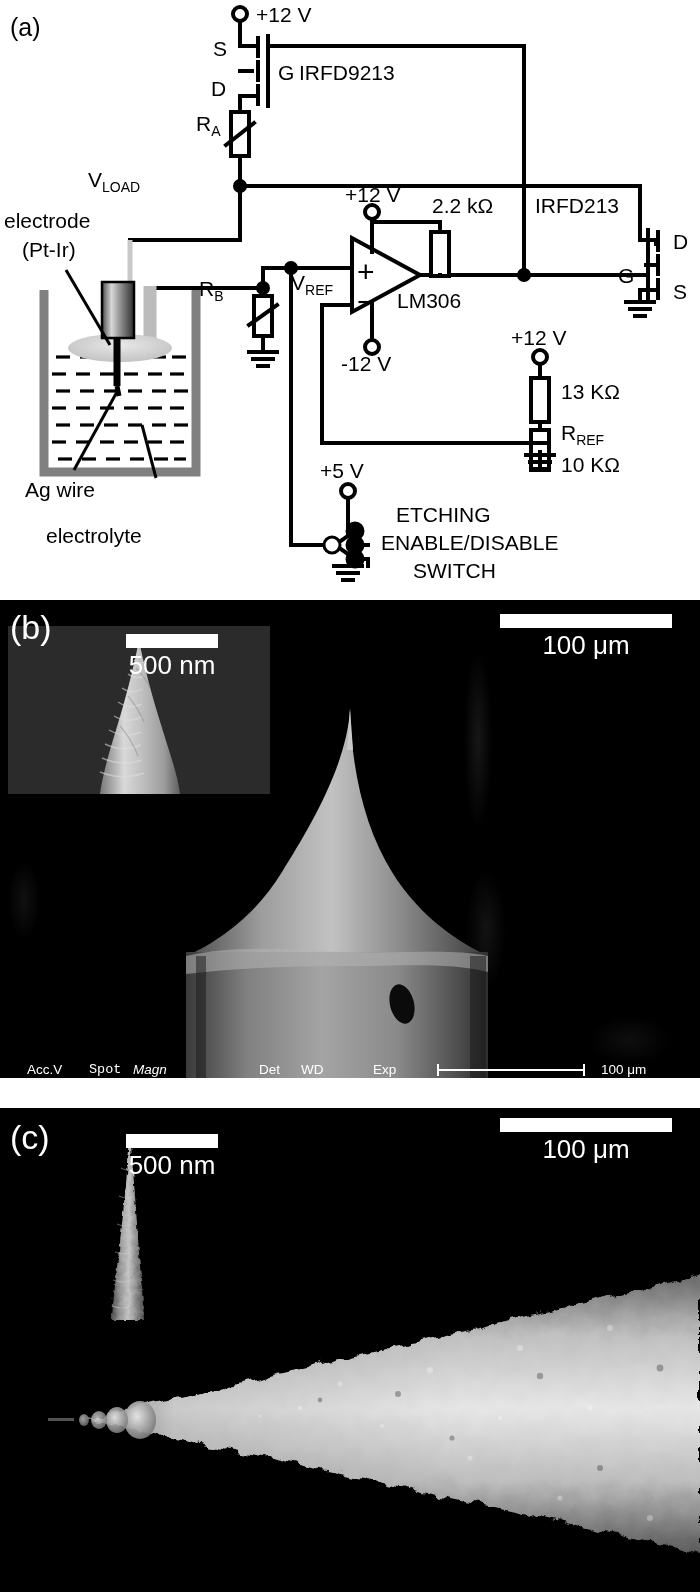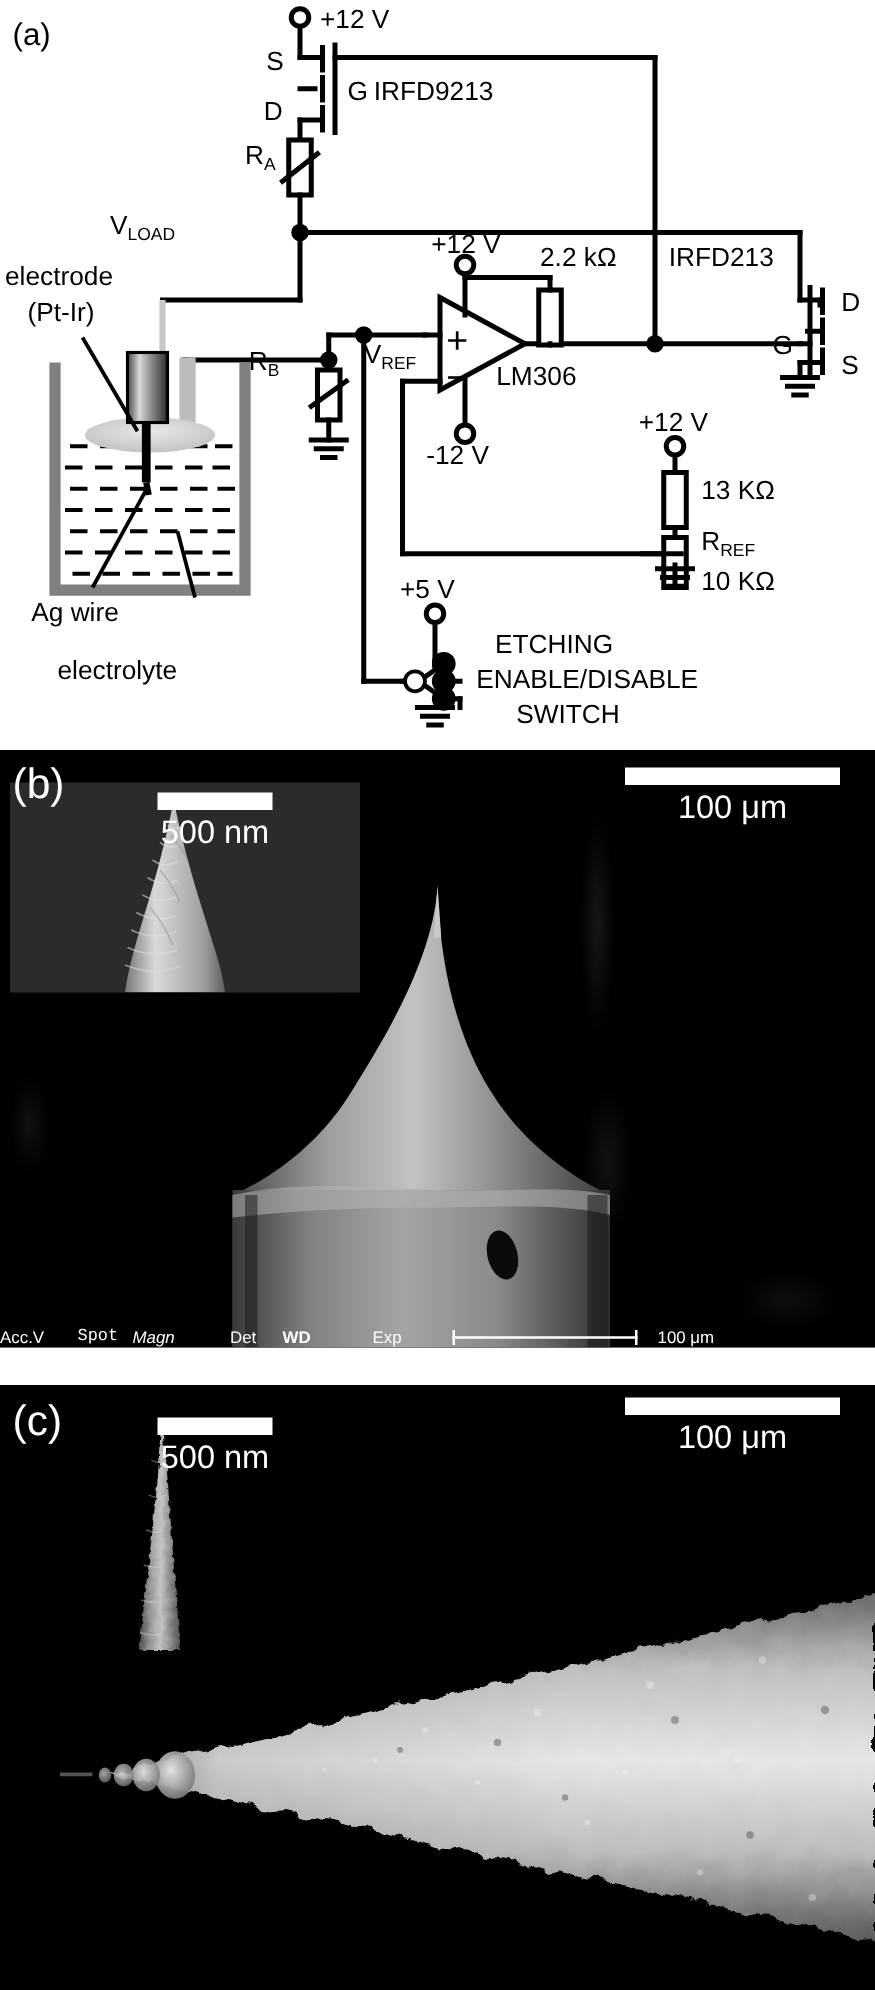--- a/index.html
+++ b/index.html
@@ -34,41 +34,41 @@
   }
   #panel-b .panel-letter{left:10px;top:8px;}
   #panel-c .panel-letter{left:10px;top:10px;}
 
   .scalebar-group{position:absolute;z-index:6;text-align:center;}
   .scalebar-bar{background:#fff;height:14px;margin:0 auto 2px auto;}
   .scalebar-text{color:#fff;font-size:26px;line-height:30px;
     font-family:"Liberation Sans","DejaVu Sans",sans-serif;white-space:nowrap;}
 
   
-  .inset{position:absolute;z-index:4;overflow:hidden;padding-left:18px;}
+  .inset{position:absolute;z-index:4;overflow:hidden;}
   #inset-b{left:8px;top:26px;width:262px;height:168px;background:#2b2b2b;}
   #inset-c{left:8px;top:20px;width:262px;height:200px;background:#000;}
 
   .inset .scalebar-group{z-index:7;}
 
   
   #sem-databar{
     position:absolute;left:0;bottom:0;width:700px;z-index:7;
     color:#fff;pointer-events:none;
   }
   #sem-databar .row{
     display:flex;align-items:center;font-size:13.5px;line-height:17px;
     font-family:"Liberation Sans","DejaVu Sans",sans-serif;white-space:nowrap;
   }
   #sem-databar .row .c{display:inline-block;}
-  .db-accv{width:62px;}
+  .db-accv{width:62px;margin-left:27px;}
   .db-spot{width:44px;font-family:Liberation Mono, monospace;}
   .db-magn{width:78px;font-style:italic;}
-  .db-det{width:42px;}
-  .db-wd{width:48px;font-weight:bold;}
+  .db-det{width:42px;margin-left:48px;}
+  .db-wd{width:48px;}
   .db-exp{width:60px;margin-left:24px;}
   .db-scale{width:168px;position:relative;height:17px;}
   .db-unit{width:60px;}
   .db-bar{
     position:absolute;left:4px;top:8px;width:148px;height:2px;background:#fff;
   }
   .db-bar:before,.db-bar:after{
     content:"";position:absolute;top:-5px;width:2px;height:12px;background:#fff;
   }
   .db-bar:before{left:0;}

